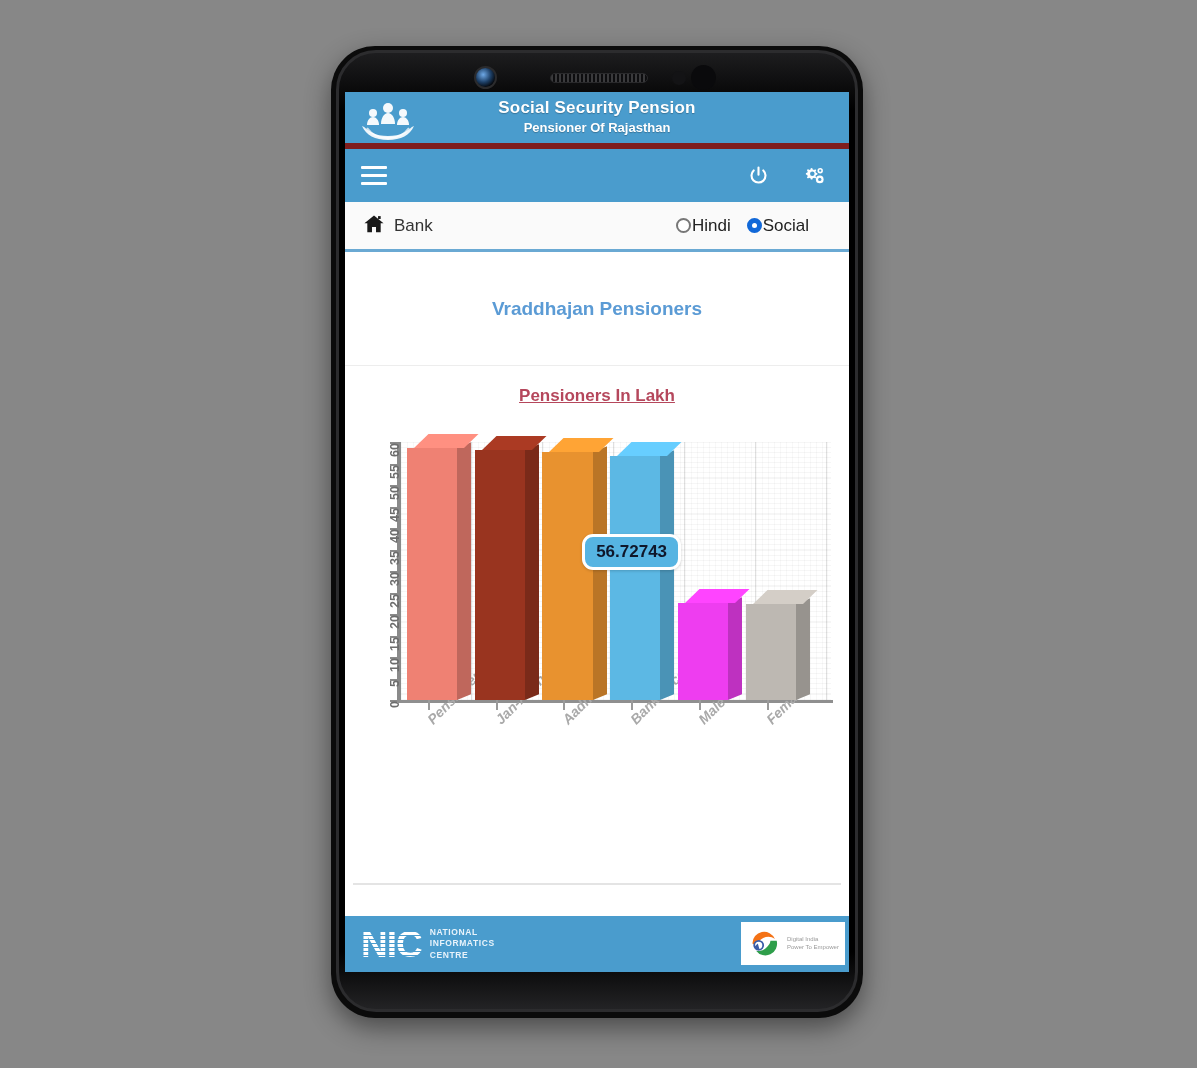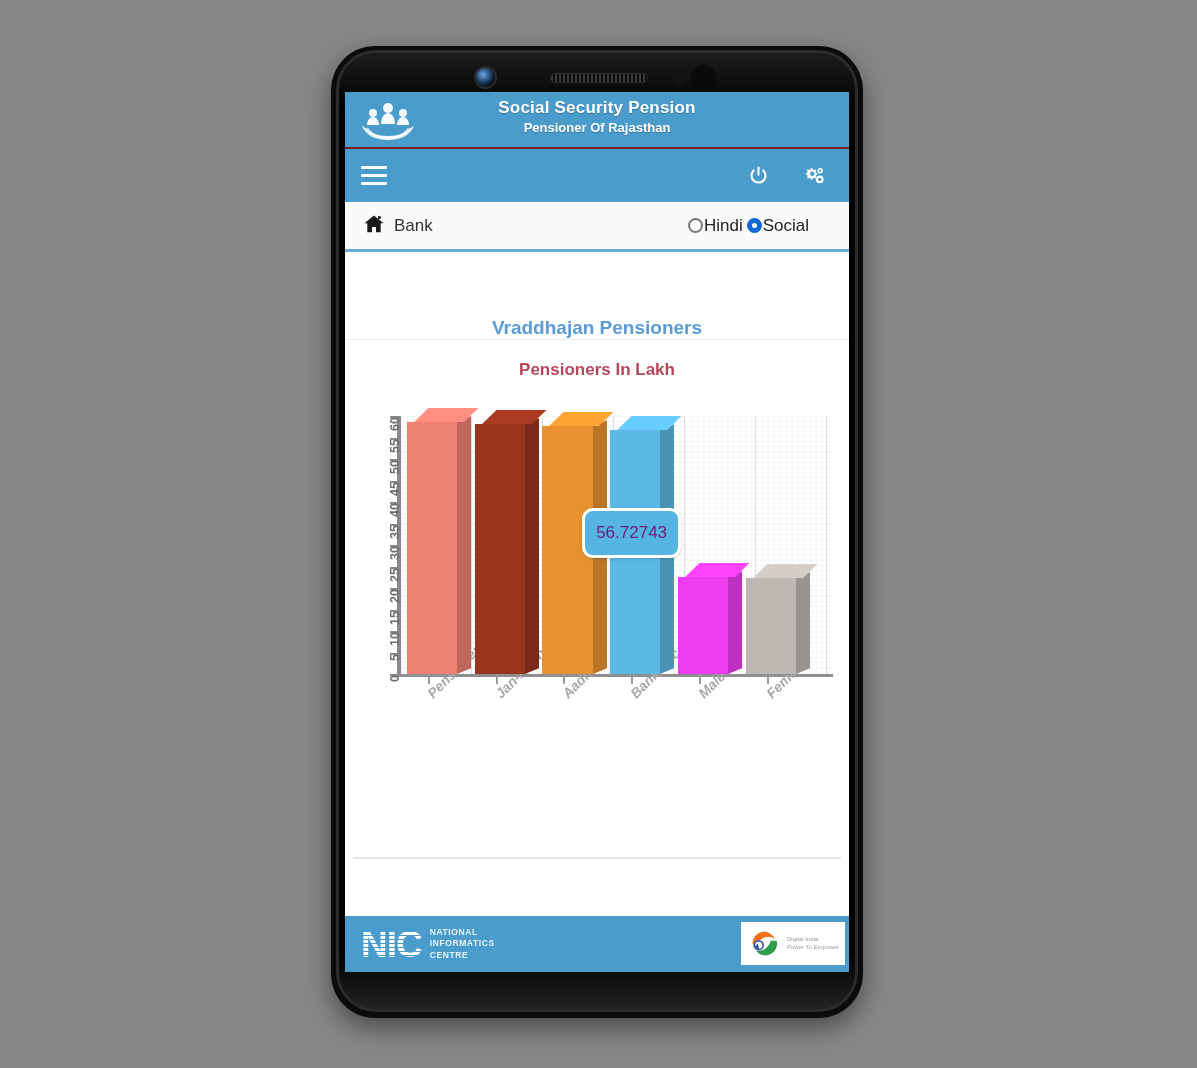--- a/index.html
+++ b/index.html
@@ -52,21 +52,21 @@
   }
   .sensor-l {
     position: absolute; left: 691px; top: 65px;
     width: 25px; height: 25px; border-radius: 50%; background: #0a0a0c;
   }
 
   
   .app-header {
     position: relative; height: 57px;
     background: #4a9ccd;
-    border-bottom: 2px solid #7f1d1d;
+    border-bottom: 6px solid #7f1d1d;
   }
   .brand-logo {
     position: absolute; left: 12px; top: 6px;
     width: 62px; height: 46px;
   }
   .app-title-wrap {
     position: absolute; left: 0; right: 0; top: 6px; text-align: center;
   }
   .app-title {
     color: #ffffff; font-size: 17px; font-weight: bold;
@@ -99,21 +99,21 @@
   .subbar {
     position: relative; height: 50px;
     background: #fafafa;
     border-bottom: 3px solid #6aa9d3;
     display: flex; align-items: center;
   }
   .home-link {
     display: flex; align-items: center; gap: 9px; margin-left: 18px; cursor: pointer;
   }
   .home-label { font-size: 17px; color: #333; }
-  .lang-group { position: absolute; right: 40px; display: flex; align-items: center; gap: 4px; }
+  .lang-group { position: absolute; right: 40px; display: flex; align-items: center; gap: 16px; }
   .radio-item { display: flex; align-items: center; cursor: pointer; }
   .radio {
     width: 15px; height: 15px; border-radius: 50%;
     border: 2px solid #777; background: #fff; margin-right: 1px;
   }
   .radio.on { border-color: #1168d8; background: #1168d8; position: relative; }
   .radio.on::after {
     content:""; position:absolute; left:3px; top:3px;
     width:5px; height:5px; border-radius:50%; background:#fff;
   }
@@ -122,30 +122,31 @@
   
   .dash-bar {
     height: 45px; background: #fff;
     border-bottom: 3px solid #6aa9d3;
     display: flex; align-items: center; justify-content: center;
   }
   .dash-label { color: #5b9bd5; font-size: 15px; letter-spacing: .3px; }
 
   
   .panel-title-box {
-    height: 88px; background: #fff; border-bottom: 1px solid #ededed;
-    display: flex; align-items: flex-end; justify-content: center;
+    height: 114px; background: #fff; border-bottom: 1px solid #ededed;
+    display: flex; align-items: center; justify-content: center;
   }
   .panel-title { color: #5b9bd5; font-size: 19px; font-weight: bold; }
 
   
   .chart-card { background: #fff; padding-top: 12px; }
   .chart-heading {
     text-align: center; color: #b5475c; font-size: 17px; font-weight: bold;
     padding: 8px 0 6px;
+    text-decoration: underline;
   }
   .chart-canvas {
     position: relative; height: 435px; margin: 18px 8px 0 8px;
   }
   .plot {
     position: absolute; left: 48px; top: 12px; width: 430px; height: 258px;
   }
   .grid-bg {
     position: absolute; inset: 0;
     background-image:
@@ -195,22 +196,22 @@
     position: absolute; bottom: 0; width: 14px; height: 100%;
     transform: skewY(-22deg); transform-origin: bottom left;
   }
   .bar-top {
     position: absolute; left: 0; width: 100%; height: 14px;
     transform: skewX(-46deg); transform-origin: bottom left;
   }
   .tooltip {
     position: absolute;
     background: #56b4e2; border: 3px solid #ffffff; border-radius: 11px;
-    color: #701a75; font-size: 17px; font-weight: normal;
-    padding: 12px 11px; white-space: nowrap;
+    color: #0f172a; font-size: 17px; font-weight: bold;
+    padding: 5px 11px; white-space: nowrap;
     box-shadow: 0 1px 3px rgba(0,0,0,.18);
     z-index: 40;
   }
 
   .chart-bottom-rule { height: 2px; background: #e4e4e4; margin: 0 8px; }
   .white-gap { background:#fff; height: 18px; }
 
   
   .footer {
     position: absolute; left: 0; bottom: 0; width: 100%; height: 56px;

